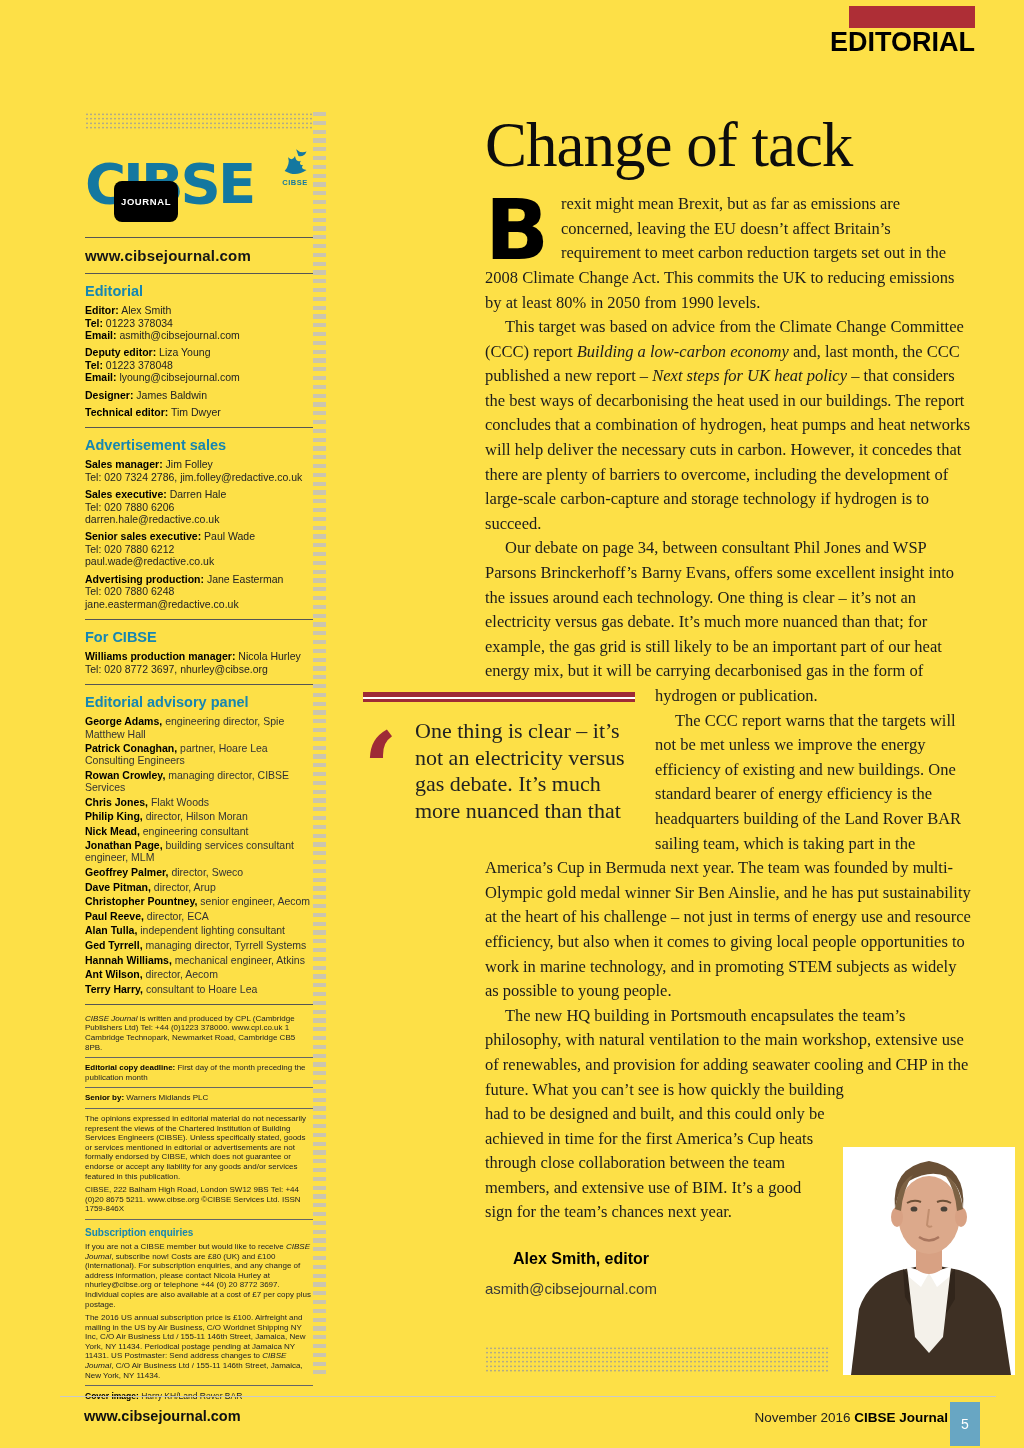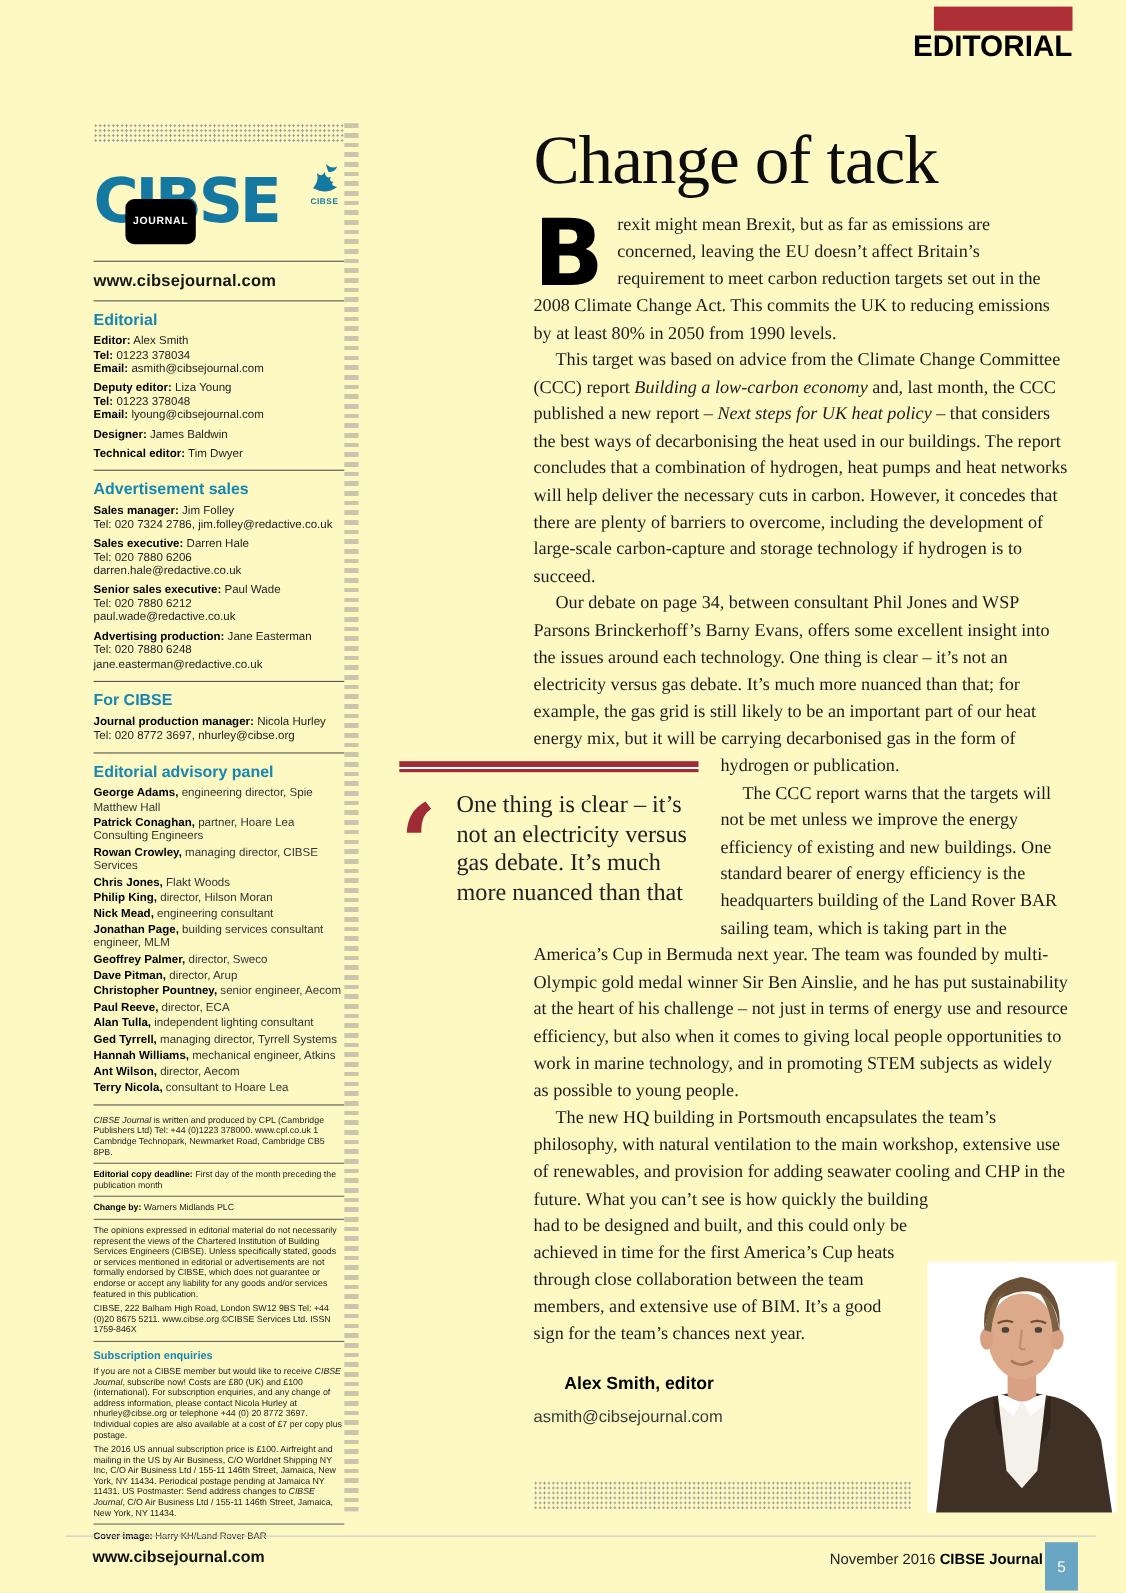--- a/index.html
+++ b/index.html
@@ -1,16 +1,16 @@
 <!DOCTYPE html>
 <html><head>
 <meta charset="utf-8">
 <style>
   html,body{margin:0;padding:0;background:#e8e8e8;}
-  .page{position:relative;width:1024px;height:1448px;background:#fef9c3;overflow:hidden;
+  .page{position:relative;width:1024px;height:1448px;background:#fde047;overflow:hidden;
         font-family:"Liberation Sans",sans-serif;margin:0 auto;}
 
   
   .red-bar{position:absolute;top:6px;right:49px;width:126px;height:22px;background:#AE2E36;}
   .section-label{position:absolute;top:27px;right:49px;font-size:27px;font-weight:800;
                  color:#000;letter-spacing:0;}
 
   
   .sidebar{position:absolute;left:85px;top:112px;width:228px;}
   .dot-grid{background-image:radial-gradient(circle,#9b9b9b 0.9px,transparent 1.05px);
@@ -140,21 +140,21 @@
           <div class="centry">
             <div class="cline"><b>Advertising production:</b> Jane Easterman</div>
             <div class="cline">Tel: 020 7880 6248</div>
             <div class="cline">jane.easterman@redactive.co.uk</div>
           </div>
         </div>
         <hr class="srule">
         <div class="shead">For CIBSE</div>
         <div class="contacts">
           <div class="centry">
-            <div class="cline"><b>Journal production manager:</b> Nicola Hurley</div>
+            <div class="cline"><b>Williams production manager:</b> Nicola Hurley</div>
             <div class="cline">Tel: 020 8772 3697, nhurley@cibse.org</div>
           </div>
         </div>
         <hr class="srule">
         <div class="shead">Editorial advisory panel</div>
         <div class="panel">
           <div class="pentry"><b>George Adams,</b> engineering director, Spie Matthew Hall</div>
           <div class="pentry"><b>Patrick Conaghan,</b> partner, Hoare Lea Consulting Engineers</div>
           <div class="pentry"><b>Rowan Crowley,</b> managing director, CIBSE Services</div>
           <div class="pentry"><b>Chris Jones,</b> Flakt Woods</div>
@@ -162,28 +162,28 @@
           <div class="pentry"><b>Nick Mead,</b> engineering consultant</div>
           <div class="pentry"><b>Jonathan Page,</b> building services consultant engineer, MLM</div>
           <div class="pentry"><b>Geoffrey Palmer,</b> director, Sweco</div>
           <div class="pentry"><b>Dave Pitman,</b> director, Arup</div>
           <div class="pentry"><b>Christopher Pountney,</b> senior engineer, Aecom</div>
           <div class="pentry"><b>Paul Reeve,</b> director, ECA</div>
           <div class="pentry"><b>Alan Tulla,</b> independent lighting consultant</div>
           <div class="pentry"><b>Ged Tyrrell,</b> managing director, Tyrrell Systems</div>
           <div class="pentry"><b>Hannah Williams,</b> mechanical engineer, Atkins</div>
           <div class="pentry"><b>Ant Wilson,</b> director, Aecom</div>
-          <div class="pentry"><b>Terry Nicola,</b> consultant to Hoare Lea</div>
+          <div class="pentry"><b>Terry Harry,</b> consultant to Hoare Lea</div>
         </div>
         <hr class="srule">
         <div class="legal"><i>CIBSE Journal</i> is written and produced by CPL (Cambridge Publishers Ltd) Tel: +44 (0)1223 378000. www.cpl.co.uk 1 Cambridge Technopark, Newmarket Road, Cambridge CB5 8PB.</div>
         <hr class="srule thin">
         <div class="legal"><b>Editorial copy deadline:</b> First day of the month preceding the publication month</div>
         <hr class="srule thin">
-        <div class="legal"><b>Change by:</b> Warners Midlands PLC</div>
+        <div class="legal"><b>Senior by:</b> Warners Midlands PLC</div>
         <hr class="srule thin">
         <div class="legal">The opinions expressed in editorial material do not necessarily represent the views of the Chartered Institution of Building Services Engineers (CIBSE). Unless specifically stated, goods or services mentioned in editorial or advertisements are not formally endorsed by CIBSE, which does not guarantee or endorse or accept any liability for any goods and/or services featured in this publication.</div>
         <div class="legal">CIBSE, 222 Balham High Road, London SW12 9BS Tel: +44 (0)20 8675 5211. www.cibse.org ©CIBSE Services Ltd. ISSN 1759-846X</div>
         <hr class="srule thin">
         <div class="ssubhead">Subscription enquiries</div>
         <div class="legal">If you are not a CIBSE member but would like to receive <i>CIBSE Journal</i>, subscribe now! Costs are £80 (UK) and £100 (international). For subscription enquiries, and any change of address information, please contact Nicola Hurley at nhurley@cibse.org or telephone +44 (0) 20 8772 3697. Individual copies are also available at a cost of £7 per copy plus postage.</div>
         <div class="legal">The 2016 US annual subscription price is £100. Airfreight and mailing in the US by Air Business, C/O Worldnet Shipping NY Inc, C/O Air Business Ltd / 155-11 146th Street, Jamaica, New York, NY 11434. Periodical postage pending at Jamaica NY 11431. US Postmaster: Send address changes to <i>CIBSE Journal</i>, C/O Air Business Ltd / 155-11 146th Street, Jamaica, New York, NY 11434.</div>
         <hr class="srule thin">
         <div class="legal cover"><b>Cover image:</b> Harry KH/Land Rover BAR</div>
       </div>

